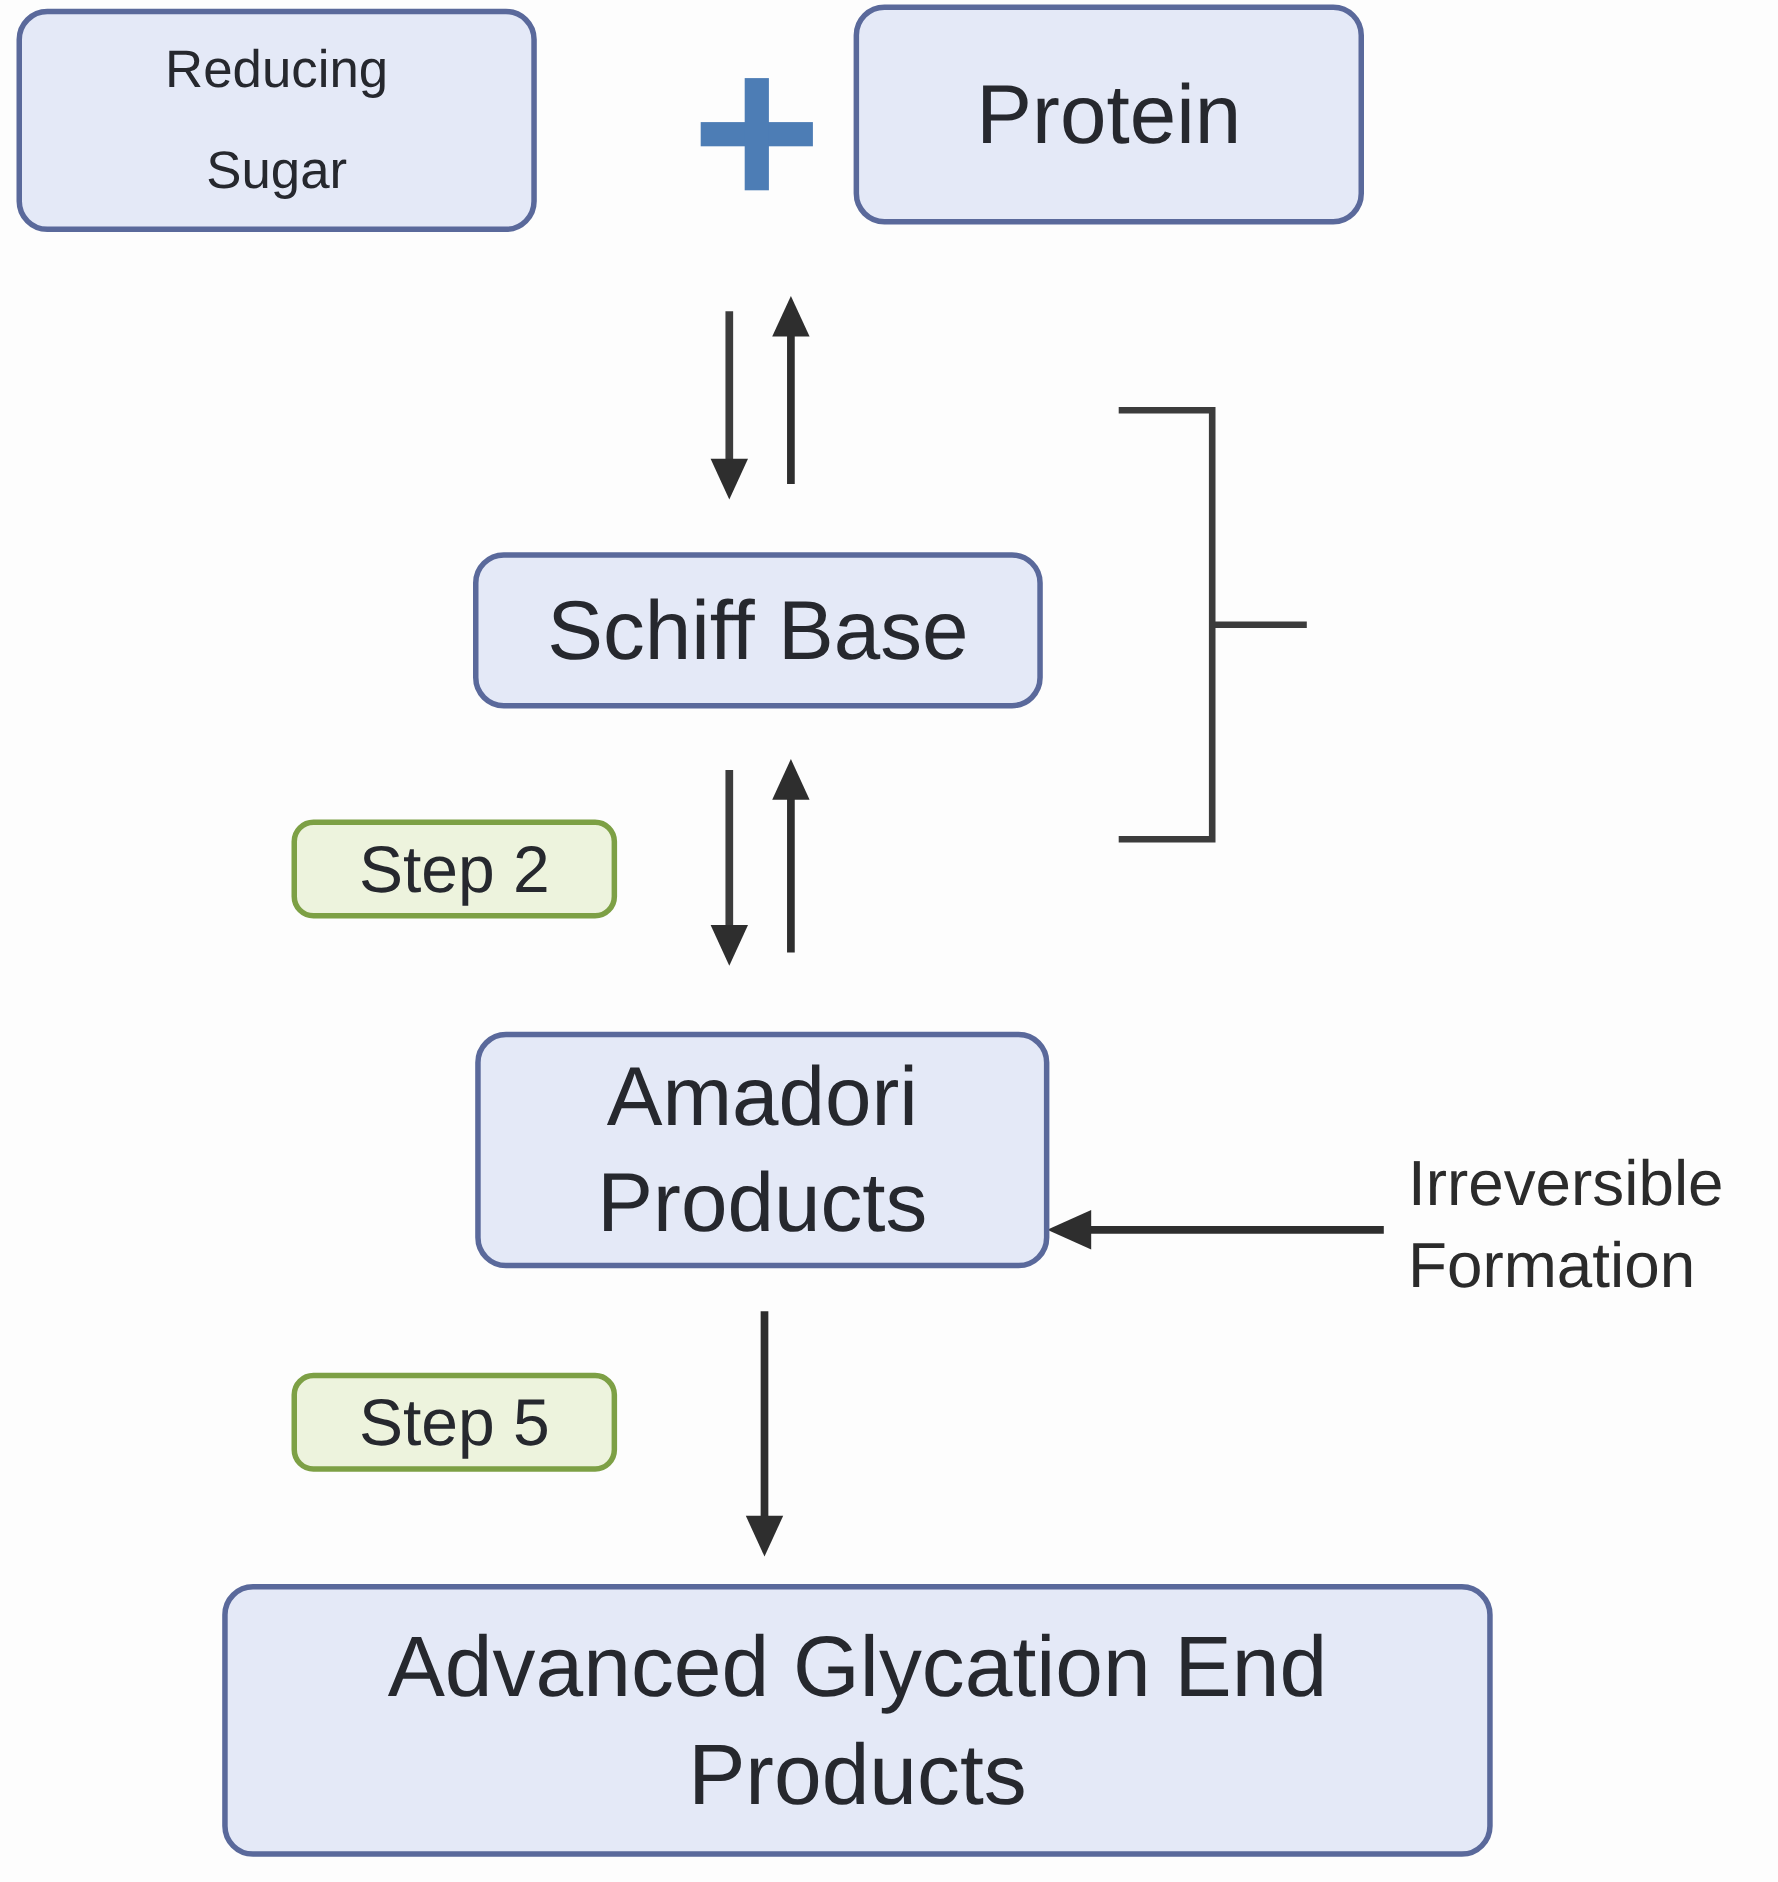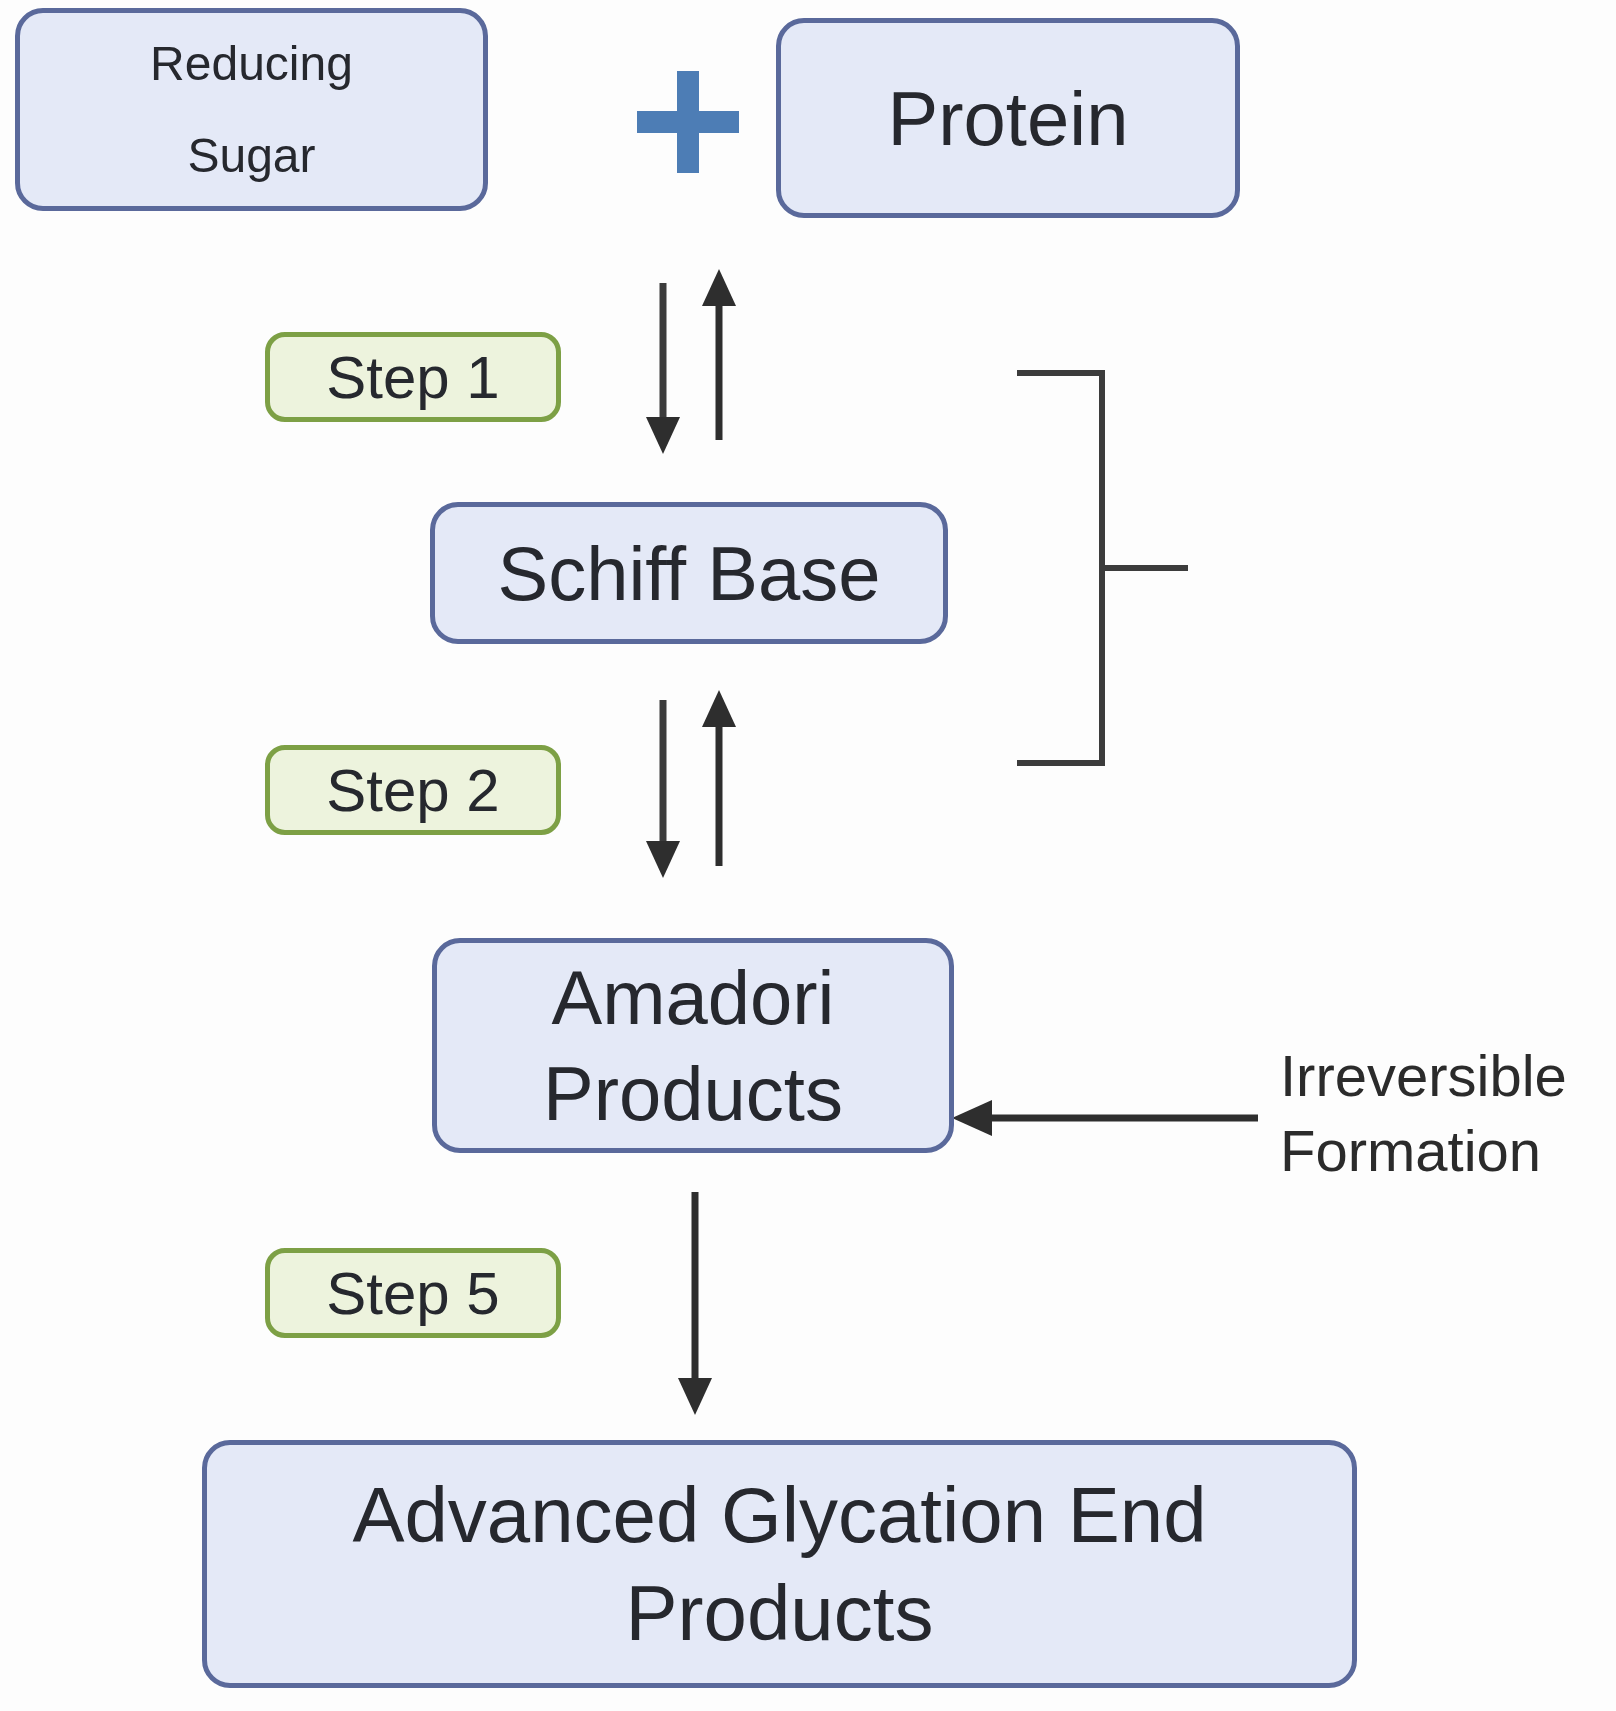--- a/index.html
+++ b/index.html
@@ -29,21 +29,21 @@
     border-radius: 28px;
     display: flex;
     align-items: center;
     justify-content: center;
     text-align: center;
     color: #26282e;
     font-weight: 500;
   }
   .node .label { white-space: pre-line; }
   .n-reducing { left: 15px;  top: 8px;    width: 473px;  height: 203px; font-size: 48px; line-height: 92px; }
-  .n-protein  { left: 776px; top: 18px;   width: 464px;  height: 200px; font-size: 76px; }
+  .n-protein  { left: 776px; top: 4px;   width: 464px;  height: 200px; font-size: 76px; }
   .n-schiff   { left: 430px; top: 502px;  width: 518px;  height: 142px; font-size: 76px; }
   .n-amadori  { left: 432px; top: 938px;  width: 522px;  height: 215px; font-size: 76px; line-height: 96px; }
   .n-age      { left: 202px; top: 1440px; width: 1155px; height: 248px; font-size: 78px; line-height: 98px; }
   .step {
     position: absolute;
     box-sizing: border-box;
     left: 265px;
     width: 296px;
     height: 90px;
     background: #edf3dd;
@@ -127,23 +127,20 @@
   <div class="node n-amadori">
     <span class="label">Amadori
 Products</span>
   </div>
 
   <div class="node n-age">
     <span class="label">Advanced Glycation End
 Products</span>
   </div>
 
-  <div class="step s1">
-    <span class="label">Step 1</span>
-  </div>
 
   <div class="step s2">
     <span class="label">Step 2</span>
   </div>
 
   <div class="step s3">
     <span class="label">Step 5</span>
   </div>
 
 

